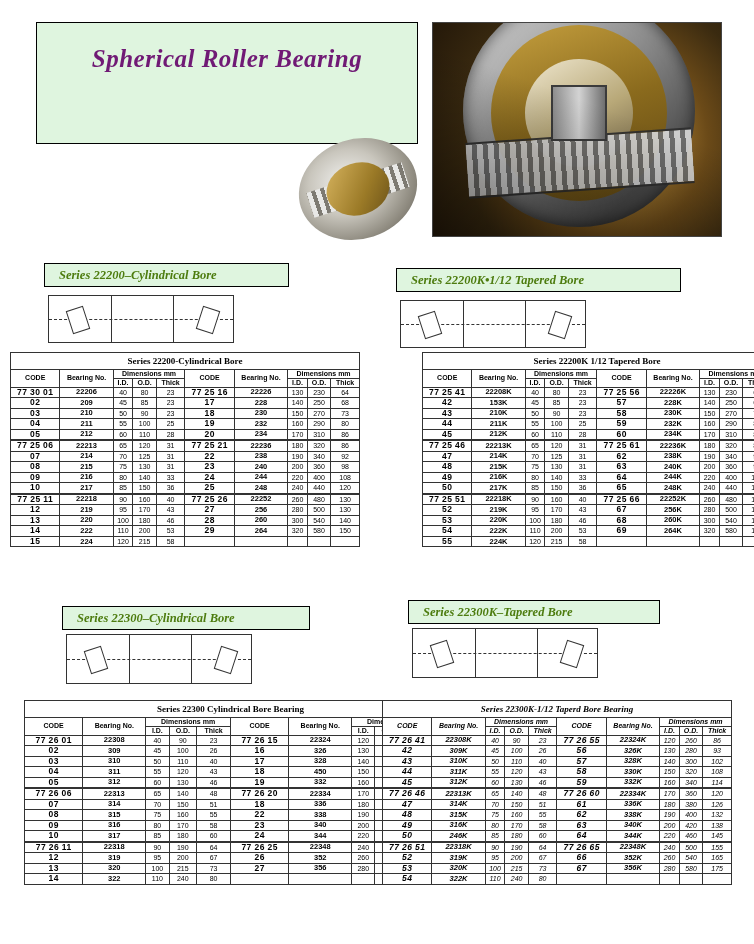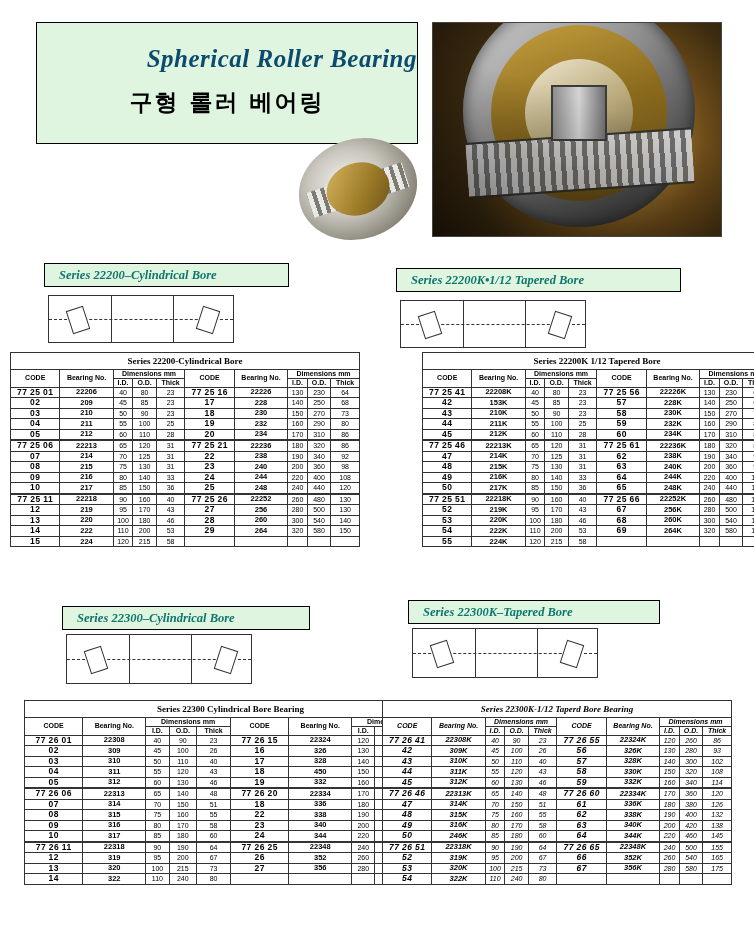--- a/index.html
+++ b/index.html
@@ -18,22 +18,22 @@
     left: 36px; top: 22px;
     width: 382px; height: 122px;
     background: #dff5df;
     border: 1px solid #000;
   }
   .title-en {
     font-family: "Liberation Serif", serif;
     font-style: italic;
     font-weight: bold;
     font-size: 25px;
-    color: #0c4a6e;
-    text-align: right;
+    color: #701a75;
+    text-align: center;
     margin-top: 22px;
     letter-spacing: 0.5px;
   }
   .title-ko {
     font-family: "DejaVu Sans", sans-serif;
     font-weight: bold;
     font-size: 23px;
     color: #000;
     text-align: center;
     margin-top: 14px;
@@ -122,21 +122,21 @@
     height: 24px;
     background: #dff5df;
     border: 1px solid #000;
     display: flex; align-items: center;
   }
   .sec-head span {
     font-family: "Liberation Serif", serif;
     font-style: italic;
     font-weight: bold;
     font-size: 12.5px;
-    color: #0f766e;
+    color: #4d7c0f;
     padding-left: 14px;
   }
   
   .schem {
     position: absolute;
     border: 1px solid #333;
     background: #fff;
   }
   .schem .dash {
     position: absolute;
@@ -177,21 +177,20 @@
     letter-spacing: 0.4px;
   }
   table.spec td.bno { font-weight: bold; font-size: 7.5px; }
   .grp-sep td { border-top: 2px solid #333 !important; }
 </style>
 </head>
 <body>
 
 <div class="title-box">
   <div class="title-en">Spherical Roller Bearing</div>
-  <div class="title-ko">구형 롤러 베어링</div>
 </div>
 
 <div class="photo">
   <div class="ring-outer"></div>
   <div class="ring-mid"></div>
   <div class="ring-inner"></div>
   <div class="rollerband"></div>
   <div class="hub"></div>
   <div class="shade"></div>
 </div>
@@ -264,21 +263,21 @@
       <th>I.D.</th>
       <th>O.D.</th>
       <th>Thick</th>
       <th>I.D.</th>
       <th>O.D.</th>
       <th>Thick</th>
     </tr>
   </thead>
   <tbody>
       <tr>
-        <td class="code">77 25 01</td>
+        <td class="code">77 30 01</td>
         <td class="bno">22206</td>
         <td>40</td>
         <td>80</td>
         <td>23</td>
         <td class="code">77 25 16</td>
         <td class="bno">22226</td>
         <td>130</td>
         <td>230</td>
         <td>64</td>
       </tr>

